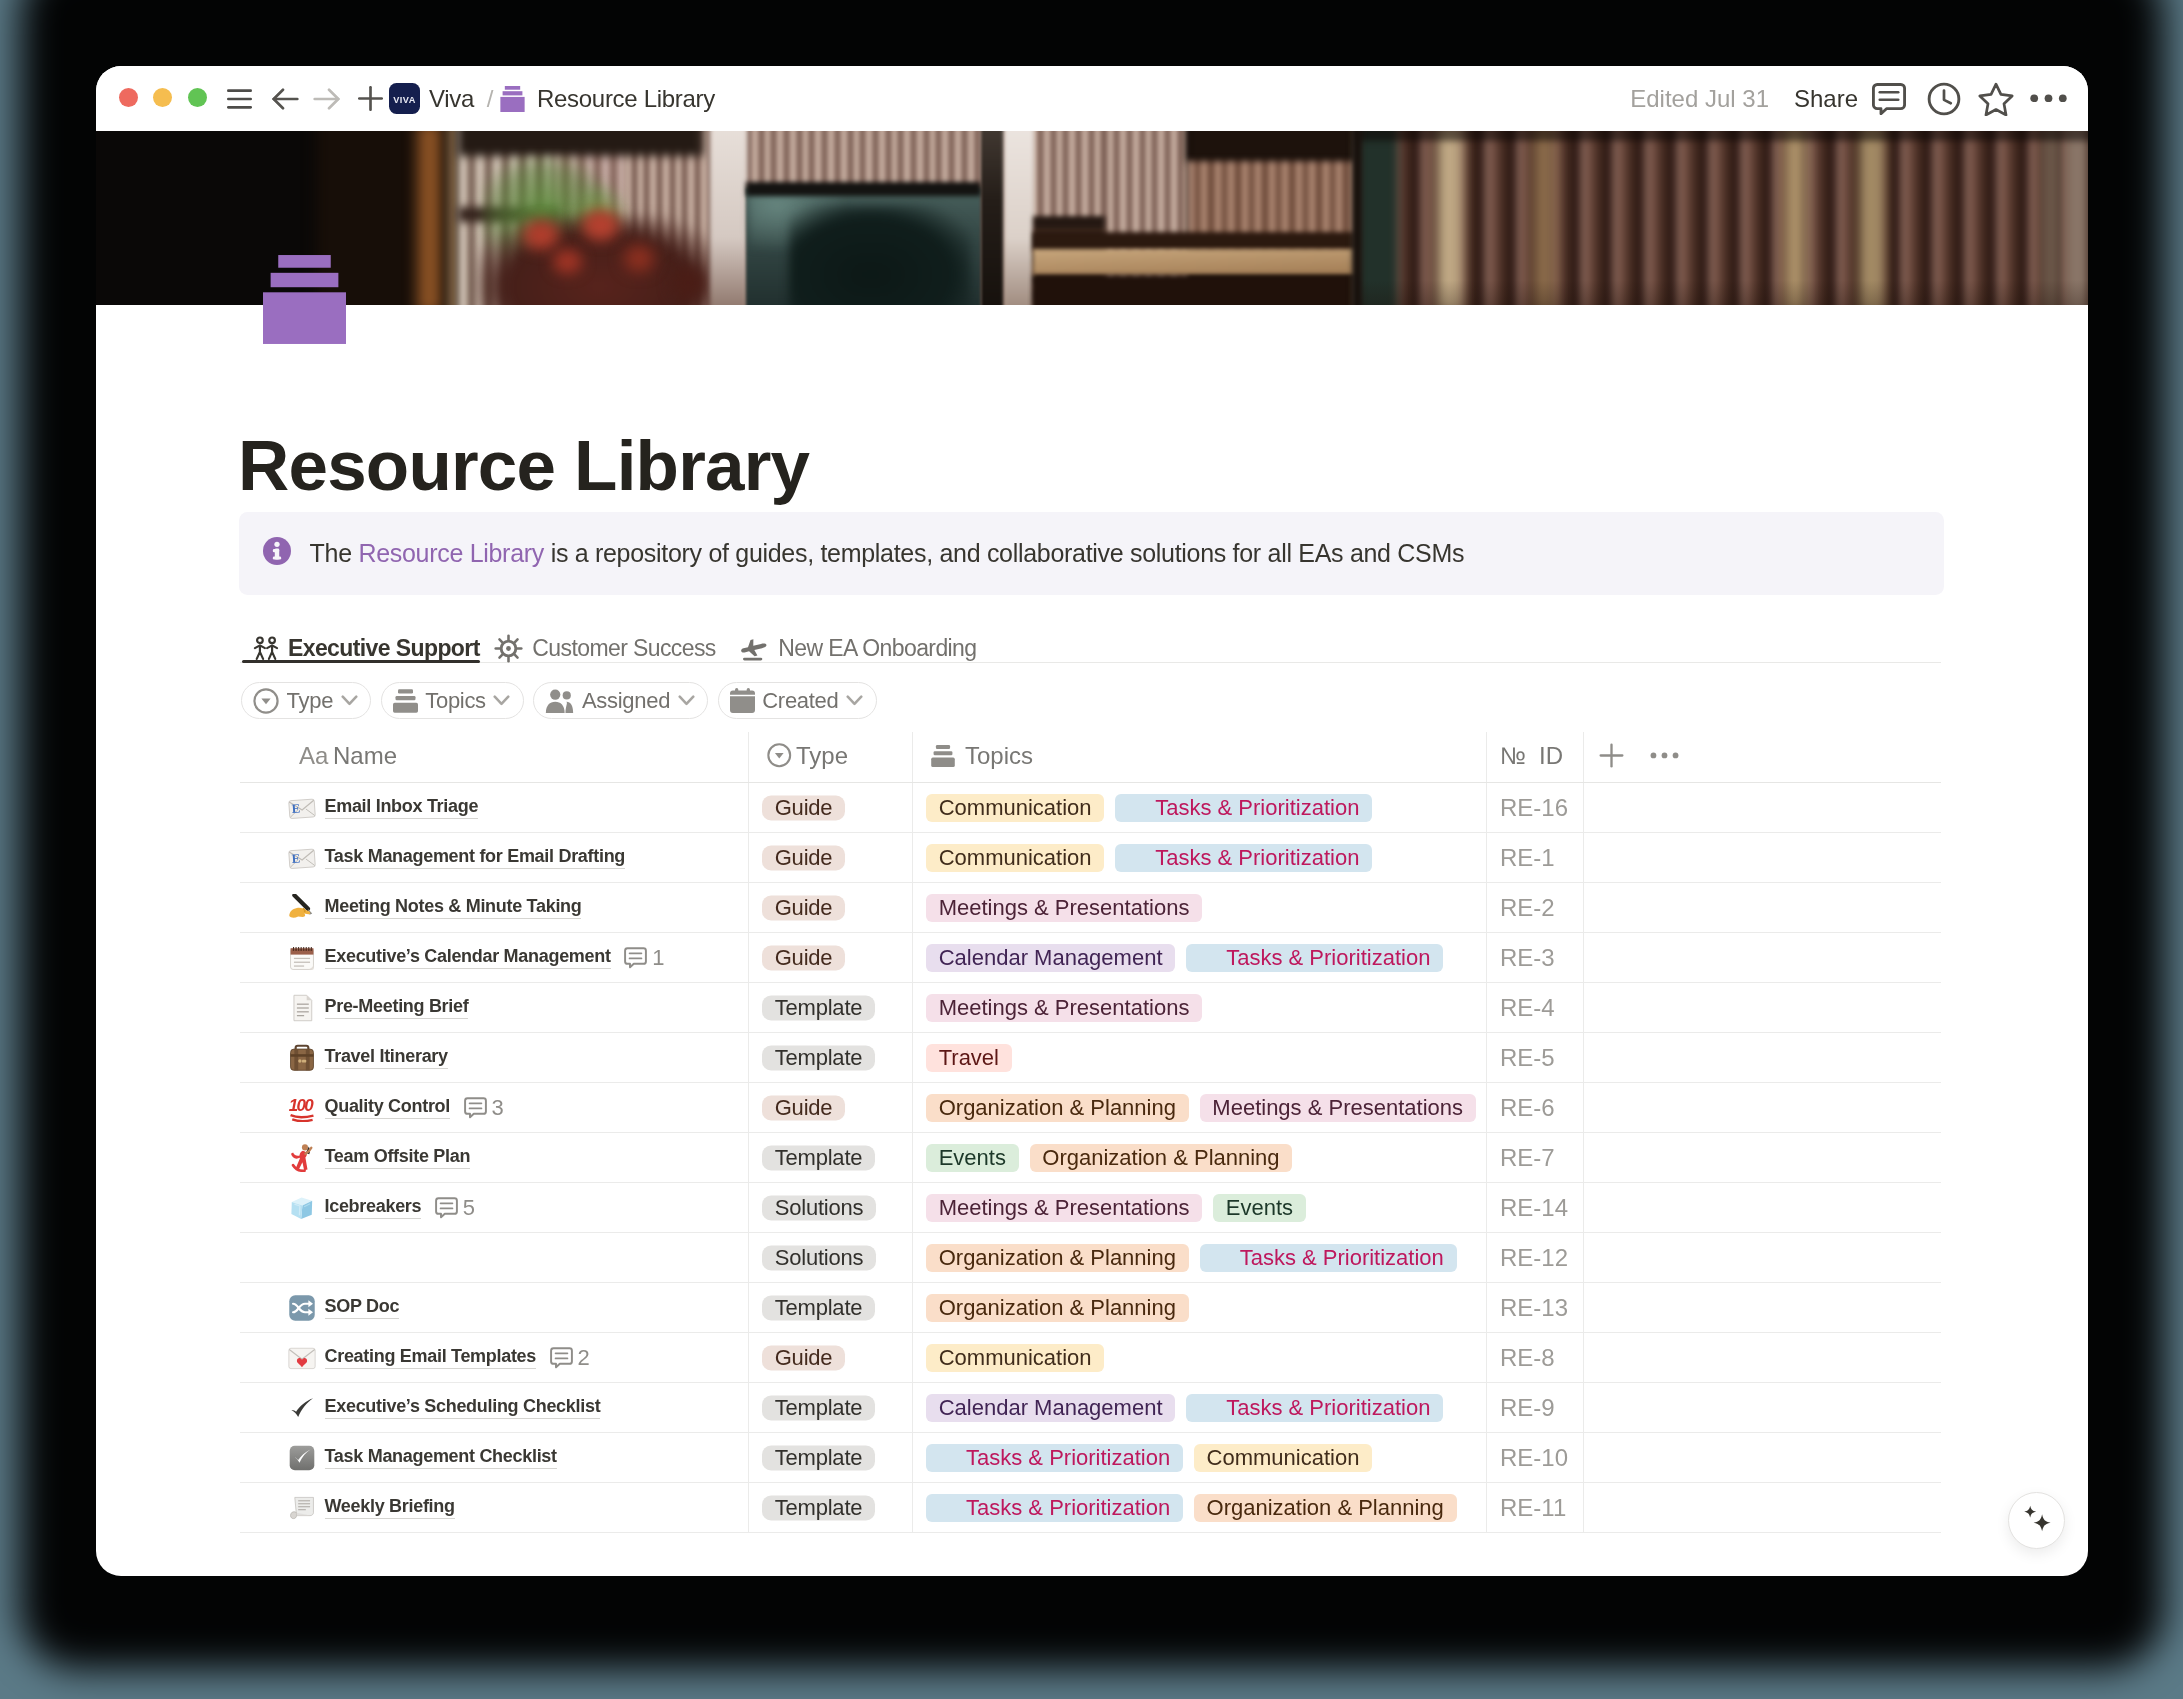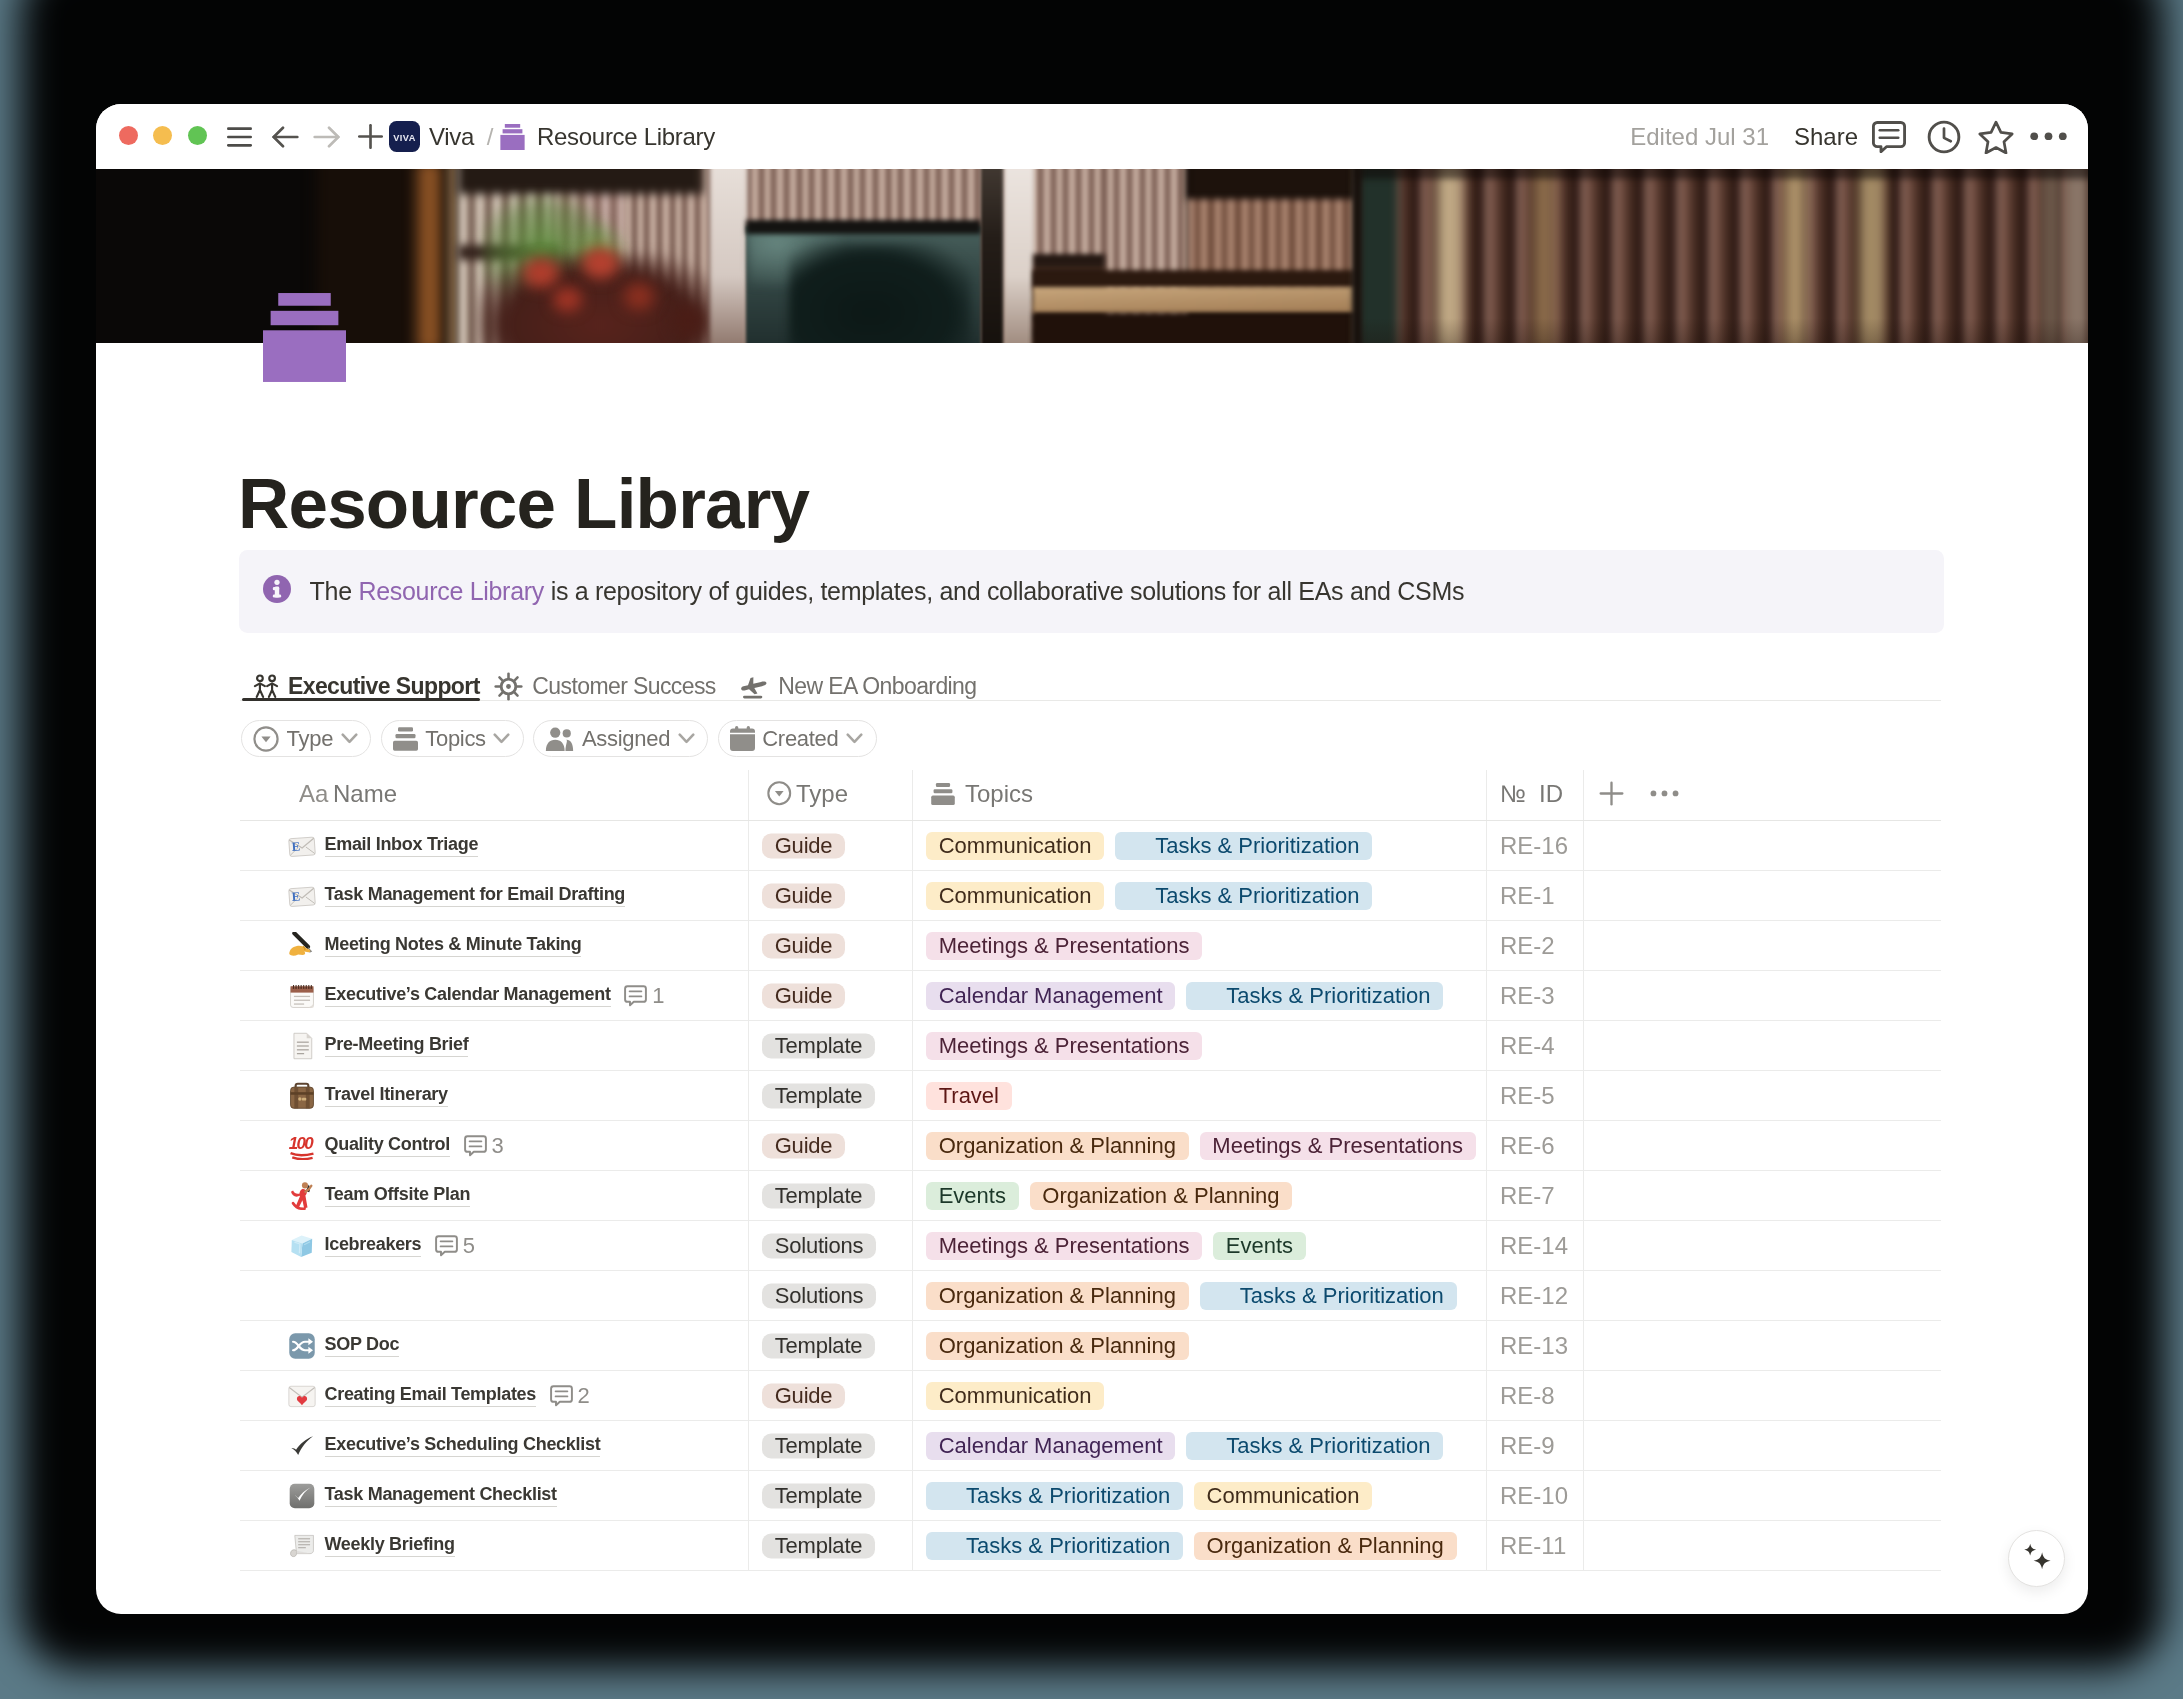--- a/index.html
+++ b/index.html
@@ -1,19 +1,19 @@
 <!DOCTYPE html>
 <html style="font-size:13.5px"><head>
 <meta charset="utf-8">
 <style>
 *{margin:0;padding:0;box-sizing:border-box;}
 html,body{width:2183px;height:1700px;}
 body{background:#5b7a87;font-family:"Liberation Sans",sans-serif;overflow:hidden;position:relative;}
 .winshadow{position:absolute;left:20px;top:-46px;width:2144px;height:1715px;background:rgba(0,0,0,0.97);border-radius:59px;filter:blur(18.6px);}
-.window{position:absolute;left:96px;top:66px;width:1992px;height:1510px;background:#fff;border-radius:25px;overflow:hidden;margin-top:38px;}
+.window{position:absolute;left:96px;top:66px;width:1992px;height:1510px;background:#fff;border-radius:25px;overflow:hidden;}
 
 .titlebar{position:absolute;left:0;top:0;width:100%;height:65px;background:#fff;z-index:5;}
 .dot{position:absolute;top:22px;width:19.4px;height:19.4px;border-radius:50%;}
 .tb-ic{position:absolute;top:0;height:65px;display:flex;align-items:center;justify-content:center;}
 .crumb{position:absolute;top:0;height:65px;display:flex;align-items:center;font-size:24px;letter-spacing:-0.3px;color:#37352f;}
 .tb-right{position:absolute;top:0;height:65px;display:flex;align-items:center;}
 
 .cover{position:absolute;left:0;top:65px;width:1992px;height:174px;overflow:hidden;background:#0e0a09;}
 .cover>div{position:absolute;}
 
@@ -51,21 +51,21 @@
 .cmt svg{margin-right:5px;}
 .pill{position:absolute;top:50%;transform:translateY(-50%);height:25px;border-radius:9px;display:flex;align-items:center;
   padding:0 12.7px;font-size:22px;letter-spacing:-0.2px;white-space:nowrap;}
 .topics{position:absolute;left:686px;top:0;height:100%;display:flex;align-items:center;gap:11px;}
 .tpill{height:28px;border-radius:6px;display:flex;align-items:center;padding:0 12.7px;font-size:22px;white-space:nowrap;}
 .idt{position:absolute;left:1260px;top:0;height:100%;display:flex;align-items:center;font-size:24px;color:#9d9b97;}
 
 .c-guide{background:#eee0da;color:#442a1e;}
 .c-gray{background:#e3e2e0;color:#32302c;}
 .c-yellow{background:#fdecc8;color:#402c1b;}
-.c-blue{background:#d3e5ef;color:#0c4a6e;padding-left:40px;}
+.c-blue{background:#d3e5ef;color:#be185d;padding-left:40px;}
 .c-pink{background:#f5e0e9;color:#4c2337;}
 .c-purple{background:#e8deee;color:#412454;}
 .c-red{background:#ffe2dd;color:#5d1715;}
 .c-orange{background:#fadec9;color:#49290e;}
 .c-green{background:#dbeddb;color:#1c3829;}
 .aibtn{position:absolute;left:1912px;top:1426px;width:57px;height:57px;border-radius:50%;background:#fff;
   border:1.7px solid #e3e2e0;box-shadow:0 5px 13.5px rgba(0,0,0,0.08);display:flex;align-items:center;justify-content:center;z-index:6;}
 </style>
 </head>
 <body>

